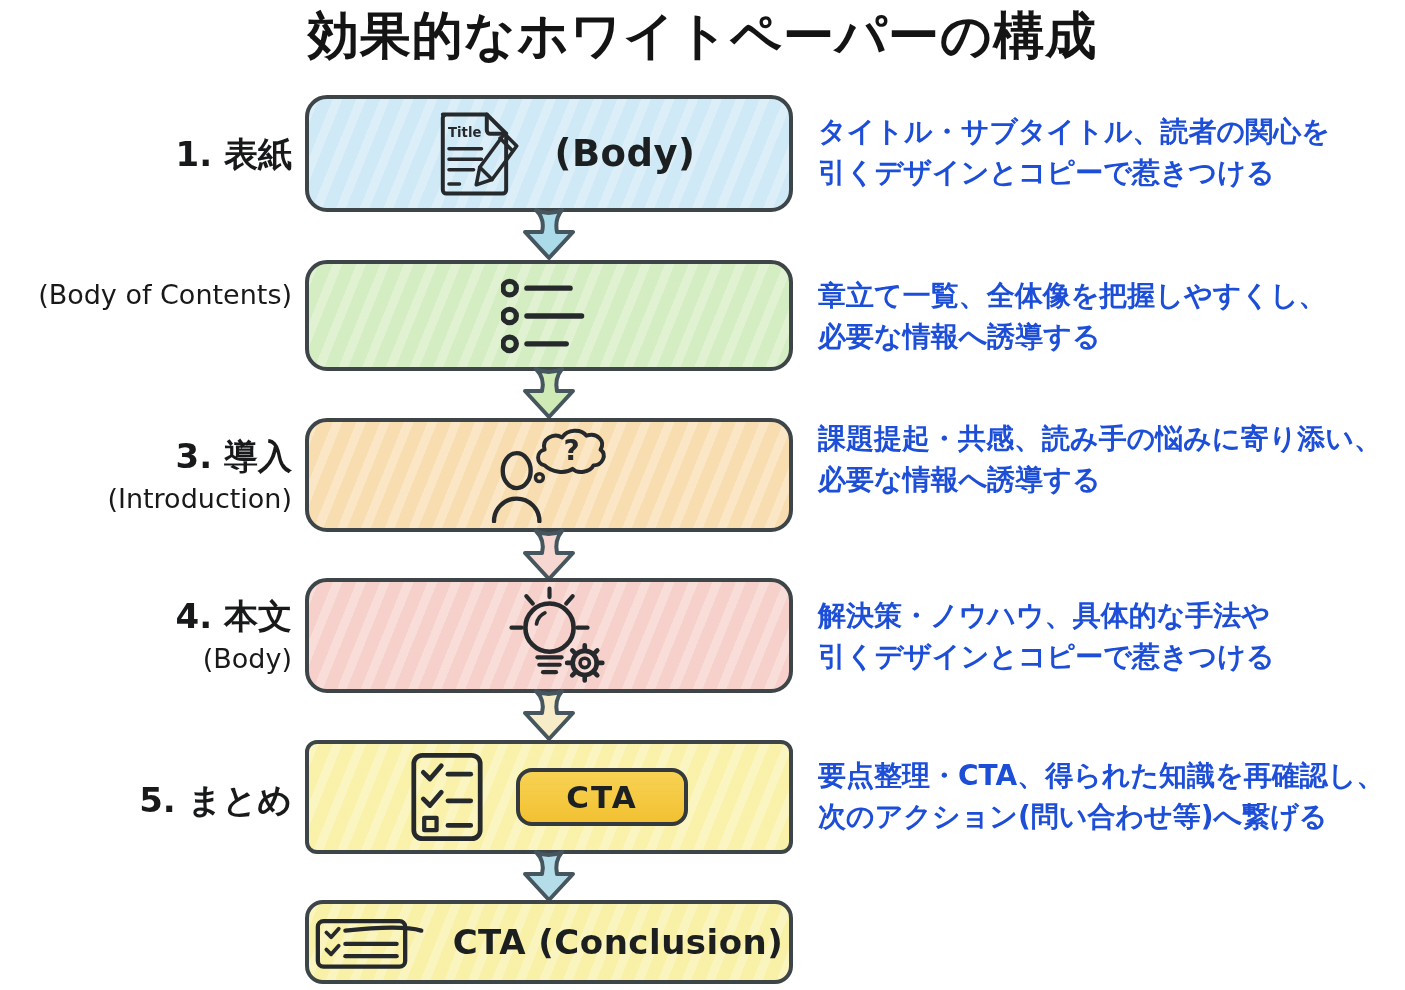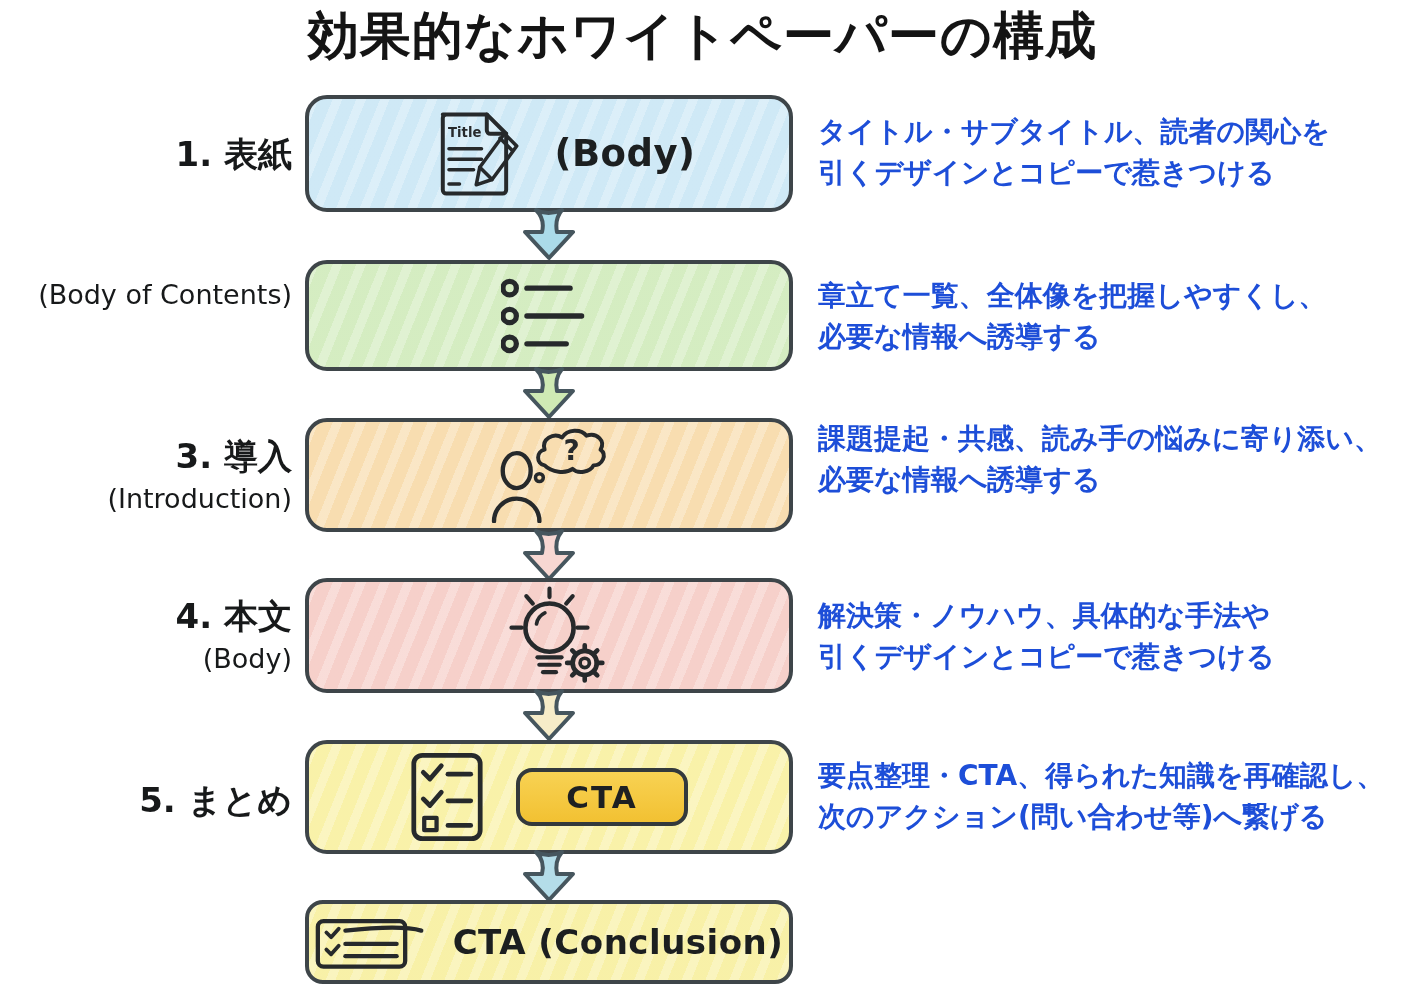--- a/index.html
+++ b/index.html
@@ -9,21 +9,21 @@
          font-size:51px;font-weight:800;letter-spacing:1px;color:#141414;}
   
   .sbox{position:absolute;left:305px;width:488px;box-sizing:border-box;
         border:4px solid #3e4549;border-radius:22px;
         display:flex;align-items:center;justify-content:center;gap:32px;
         background-image:repeating-linear-gradient(112deg,rgba(255,255,255,.30) 0 9px,rgba(255,255,255,.04) 9px 22px);}
   .box-cover{background-color:#cde8f6;padding-left:32px;}
   .box-toc{background-color:#d3ecbf;}
   .box-intro{background-color:#f8dcad;}
   .box-body{background-color:#f6cec8;}
-  .box-summary{background-color:#f9f1a6;}
+  .box-summary{background-color:#f9f1a6;border-radius:12px;}
   .box-final{background-color:#f8f0a4;border-radius:18px;}
   .box-text{font-size:37px;font-weight:600;letter-spacing:.5px;color:#1c1f20;}
   .final-text{font-size:34px;font-weight:600;letter-spacing:.5px;color:#1c1f20;}
   
   .lbl{position:absolute;left:0;width:292px;text-align:right;}
   .lbl-main{font-size:34px;font-weight:800;}
   .lbl-sub{font-size:27px;font-weight:500;margin-top:3px;}
   
   .desc{position:absolute;left:818px;width:586px;font-size:28px;font-weight:600;
         line-height:1.45;color:#1d4ed8;white-space:nowrap;}

